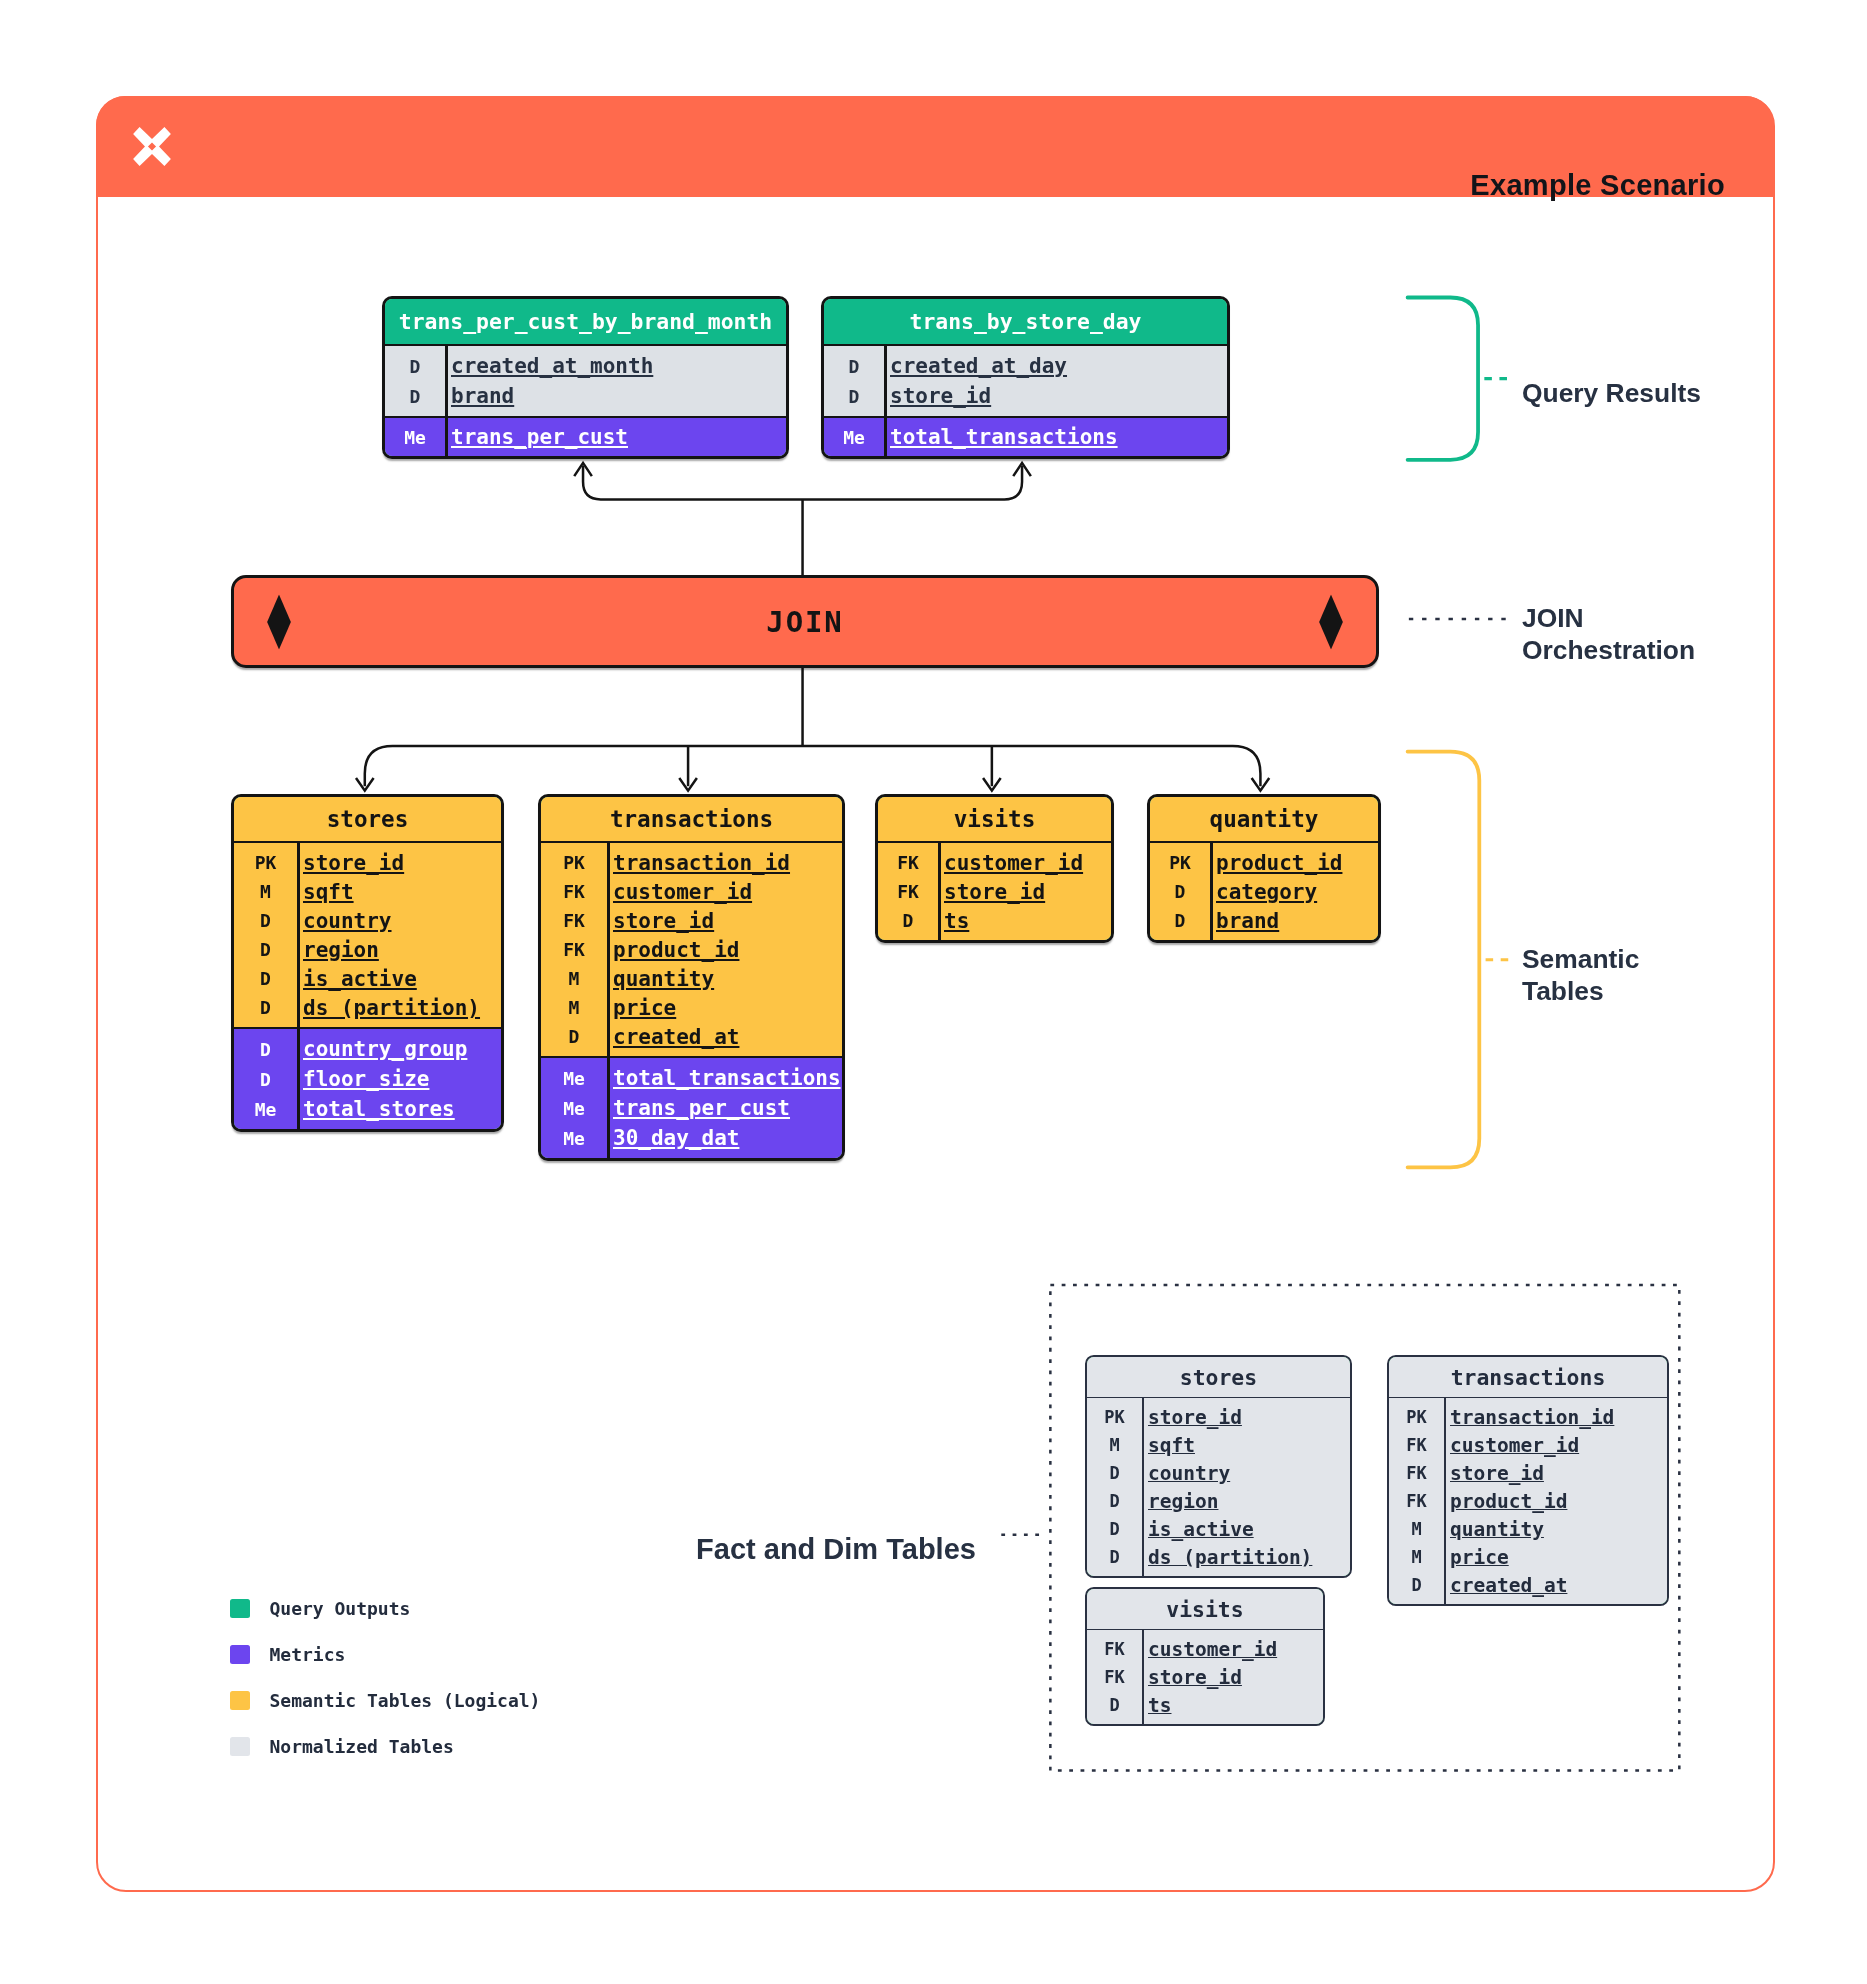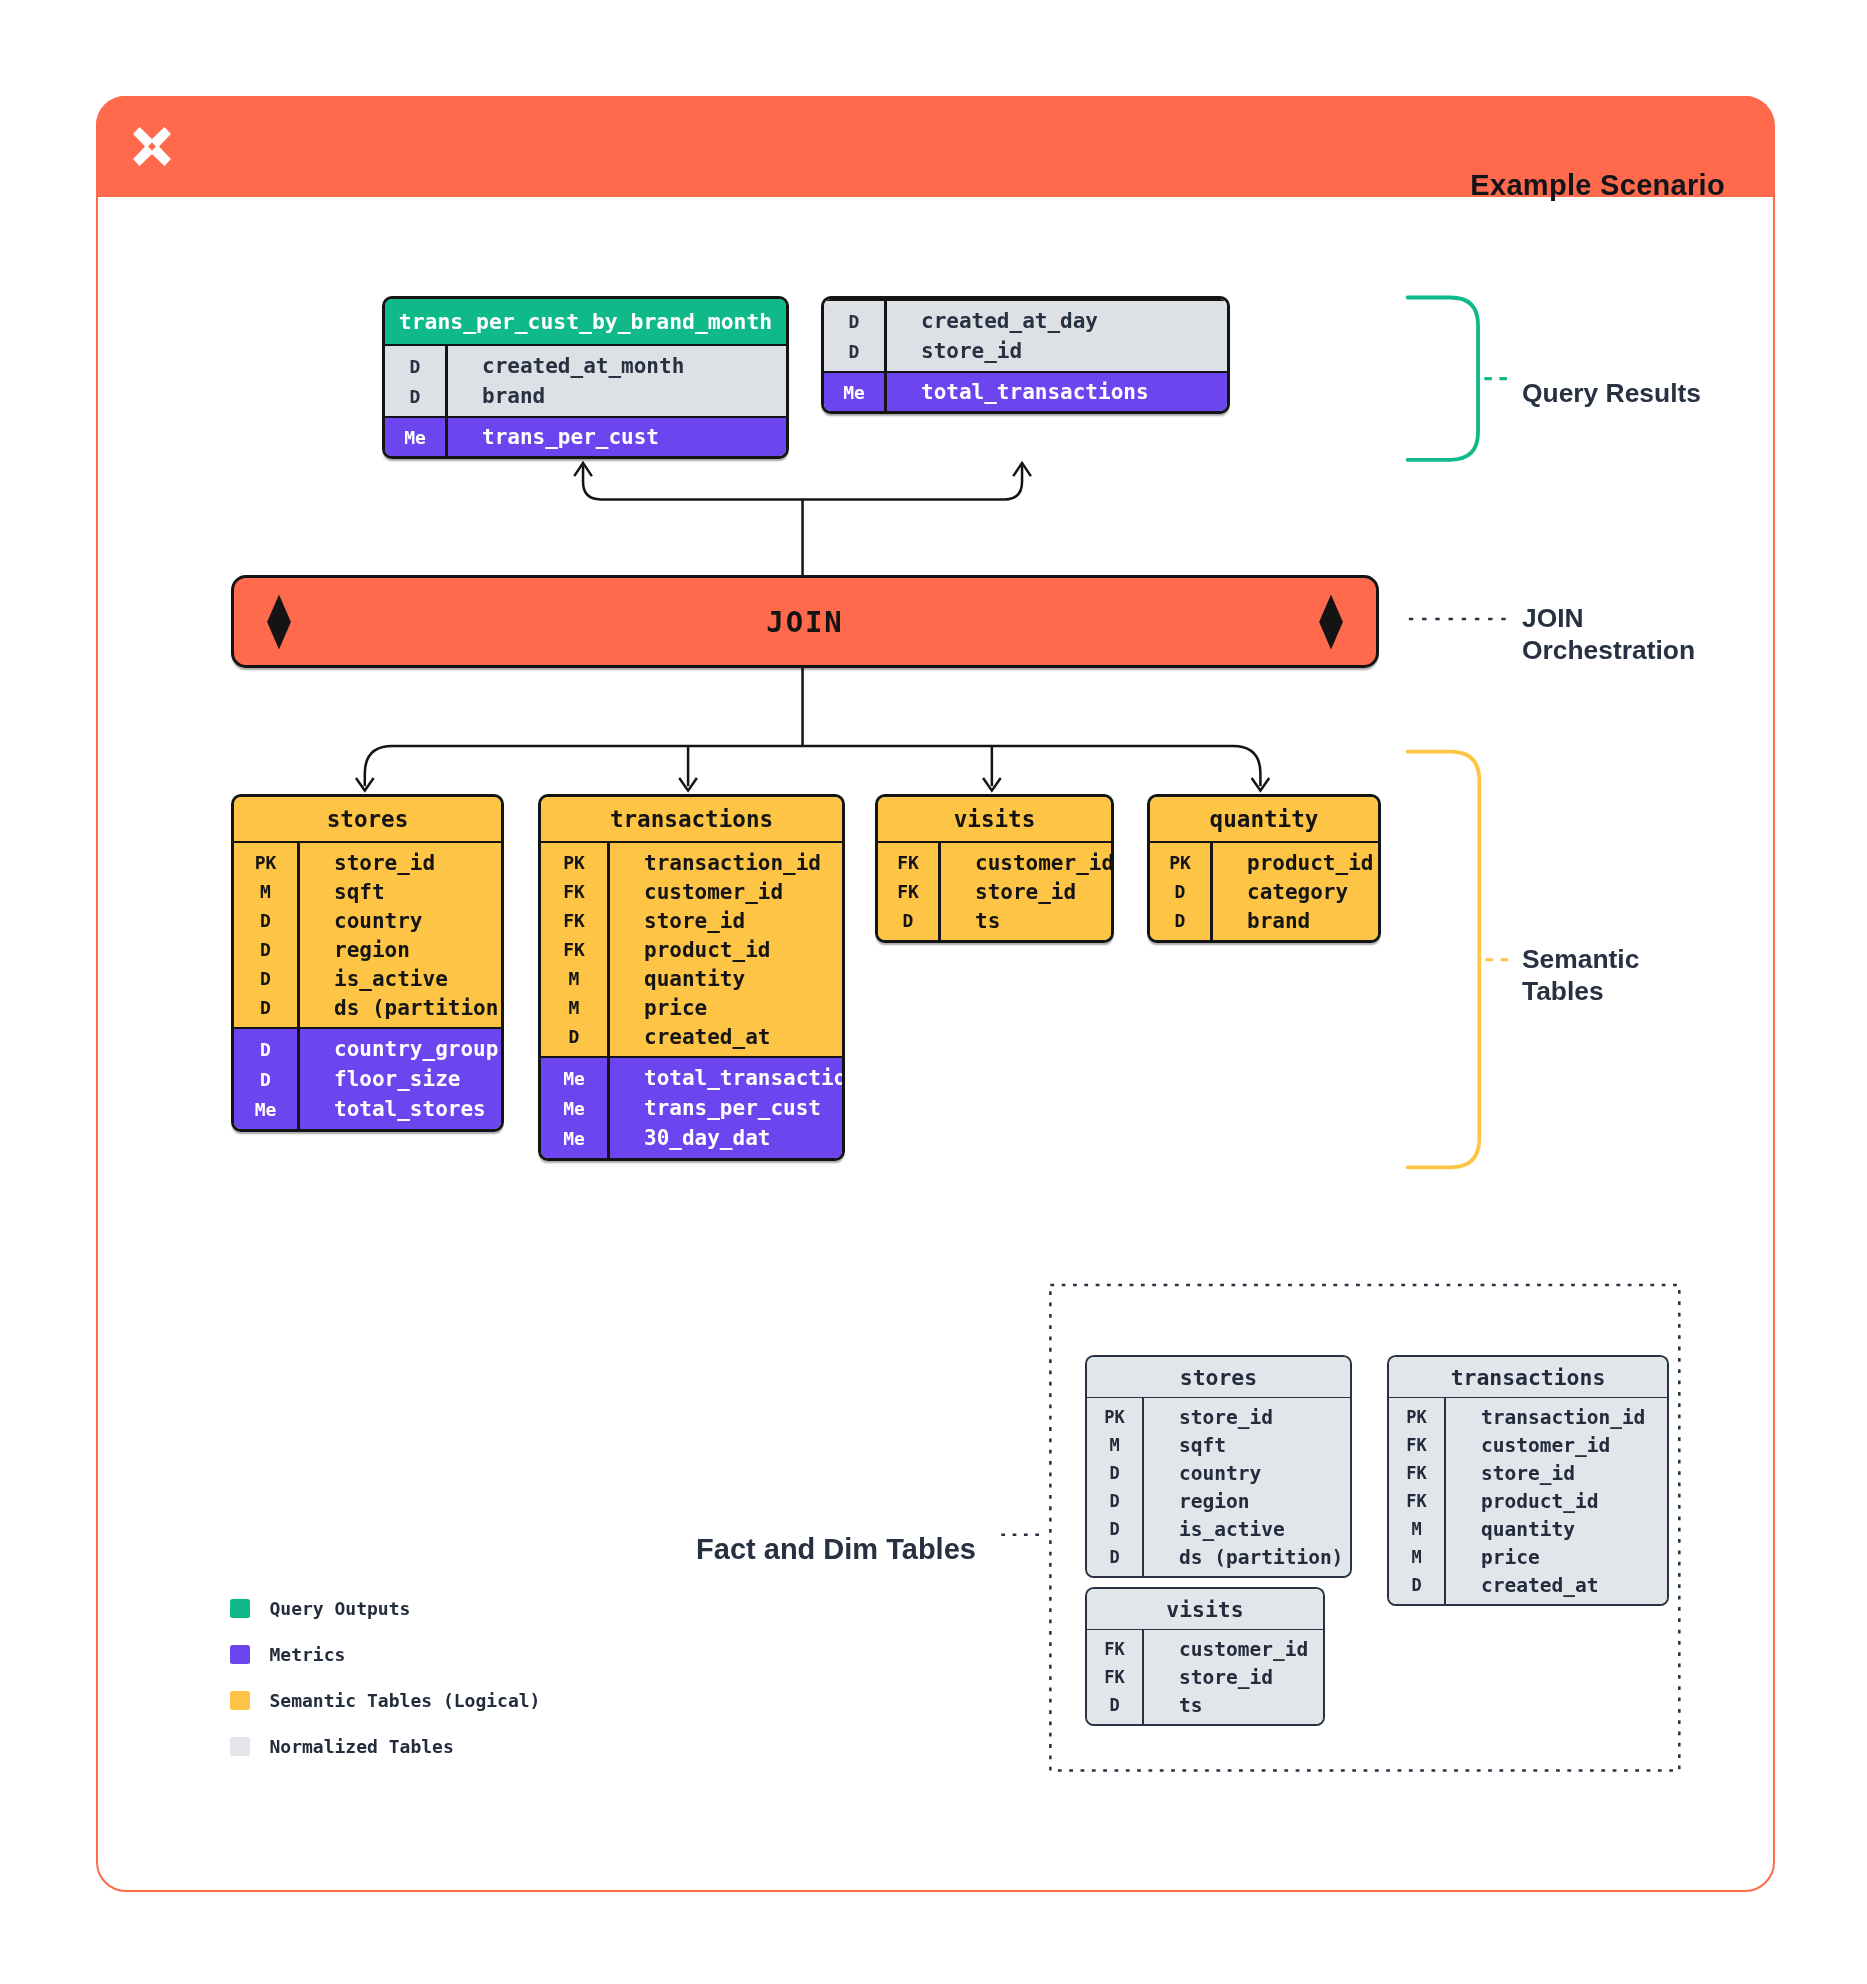--- a/index.html
+++ b/index.html
@@ -27,21 +27,21 @@
   .tbl{
     position:absolute;border:3.1px solid #141414;border-radius:10px;overflow:hidden;
     background:#86efac;font-family:"DejaVu Sans Mono", monospace;font-weight:700;
     box-shadow:0 3.1px 1.9px -1.3px rgba(0,0,0,.35);
   }
   .tbl .hd{display:flex;align-items:center;justify-content:center;font-size:21.4px;}
   .tbl .sec{position:relative;padding:5px 0;border-top:2.5px solid #141414;}
   .tbl .sec::before{content:"";position:absolute;left:var(--keyw);top:0;bottom:0;width:2.5px;background:#141414;}
   .row{display:flex;align-items:center;height:29px;}
   .row .k{width:var(--keyw);flex:0 0 var(--keyw);text-align:center;font-size:18px;}
-  .row .n{padding-left:37px;font-size:21px;white-space:nowrap;}
+  .row .n{padding-left:6px;font-size:21px;white-space:nowrap;text-decoration:underline;}
 
   
   .green{--keyw:60px;}
   .green .hd{height:45px;background:#10B98A;color:#ffffff;}
   .green .dims{background:#DDE1E6;color:#273142;}
   .green .dims .row{height:30px;}
   .green .mets{background:#6C45EF;color:#ffffff;}
   .green .mets .row{height:28px;}
 
   
@@ -143,20 +143,21 @@
   <div class="sec mets">
 
   <div class="row">
         <span class="k">Me</span>
         <span class="n">trans_per_cust</span>
       </div>
     </div>
 </div>
 
 <div class="tbl green" style="left:821px;top:296px;width:403px">
+  <div class="hd">trans_by_store_day</div>
   <div class="sec dims">
 
   <div class="row">
         <span class="k">D</span>
         <span class="n">created_at_day</span>
       </div>
       <div class="row">
         <span class="k">D</span>
         <span class="n">store_id</span>
       </div>

